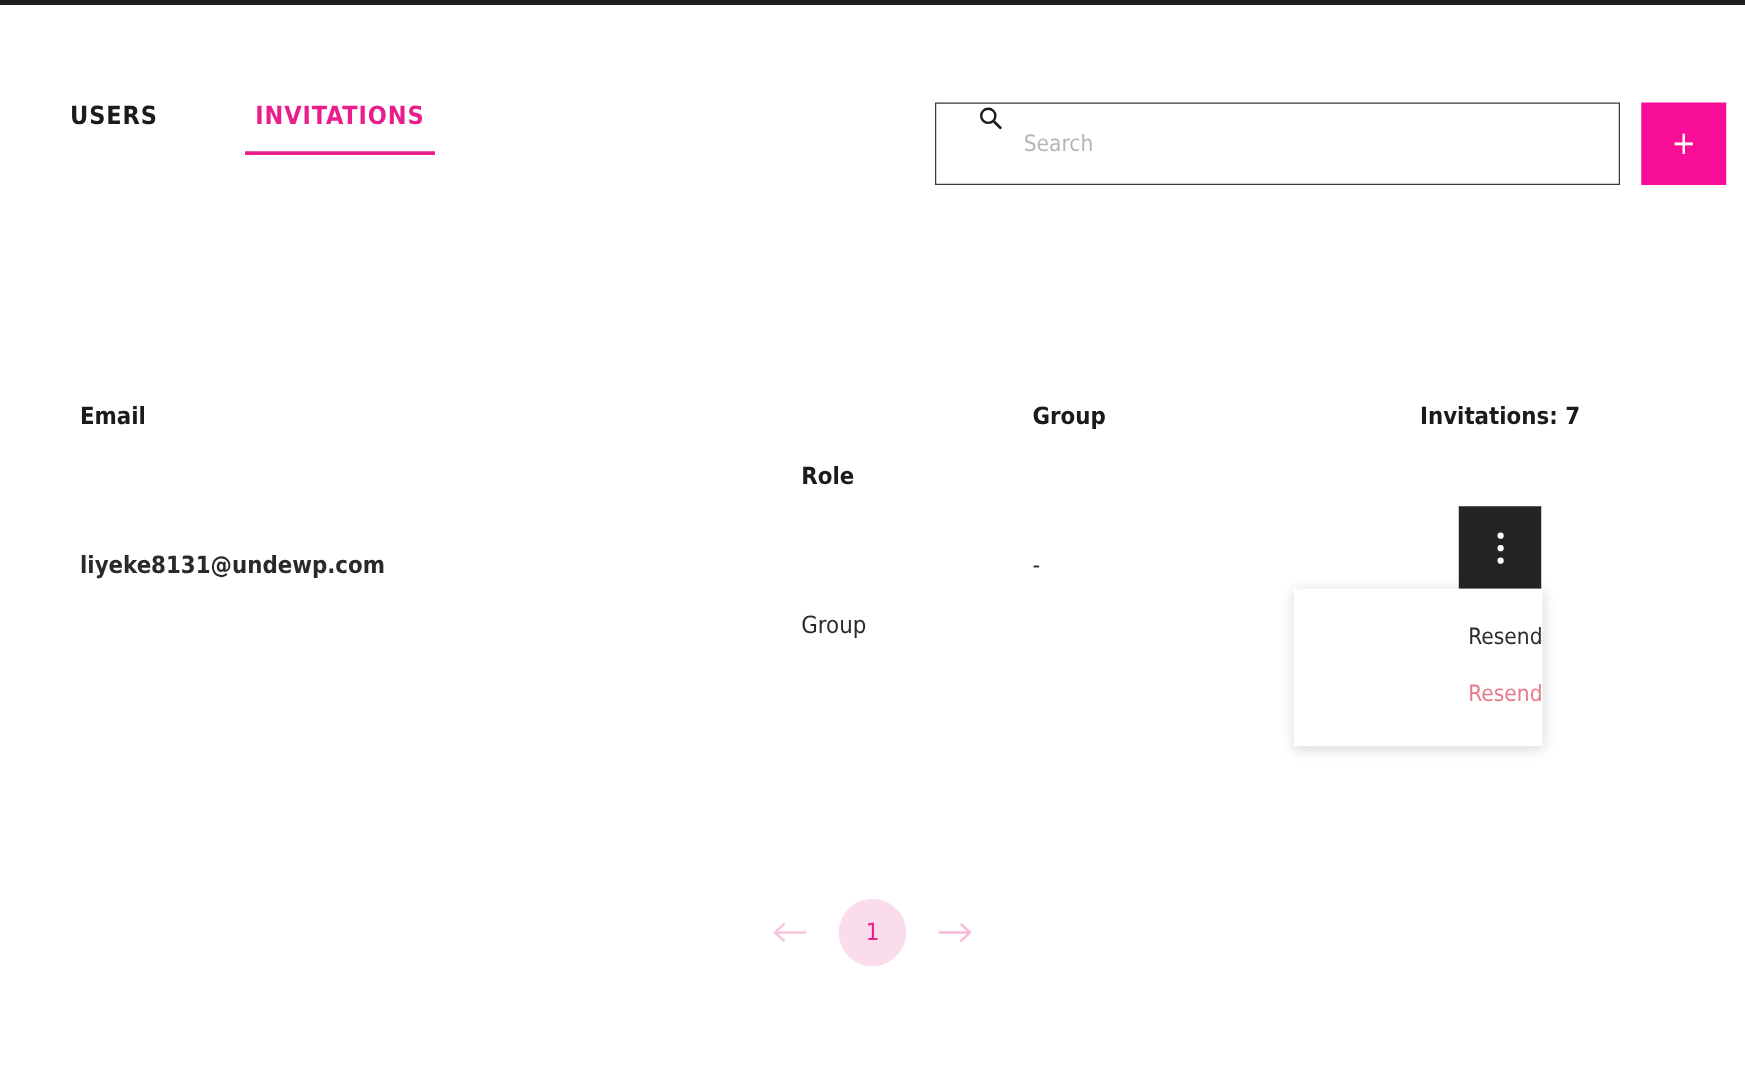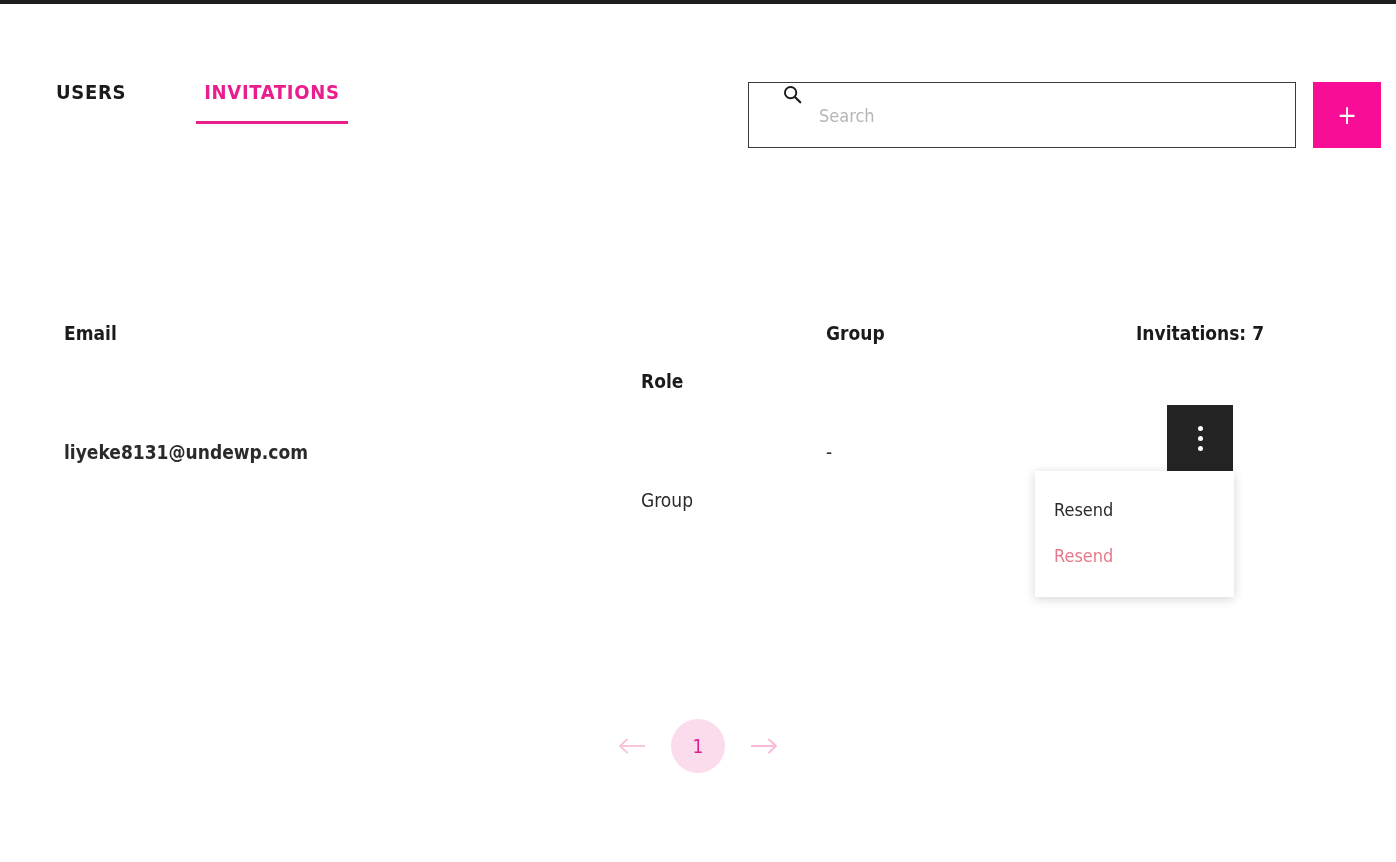--- a/index.html
+++ b/index.html
@@ -168,20 +168,21 @@
 
   
   .dropdown {
     position: absolute;
     left: 1035px;
     top: 34px;
     width: 199px;
     background: #ffffff;
     box-shadow: 0 2px 10px rgba(0,0,0,0.17);
     padding: 16px 0 18px 0;
+    text-align: right;
   }
   .menu-item {
     font-size: 18px;
     line-height: 1;
     padding: 14px 0 14px 19px;
     color: #2b2b2b;
     cursor: pointer;
     white-space: nowrap;
   }
   .menu-item.danger { color: #e8798a; }

